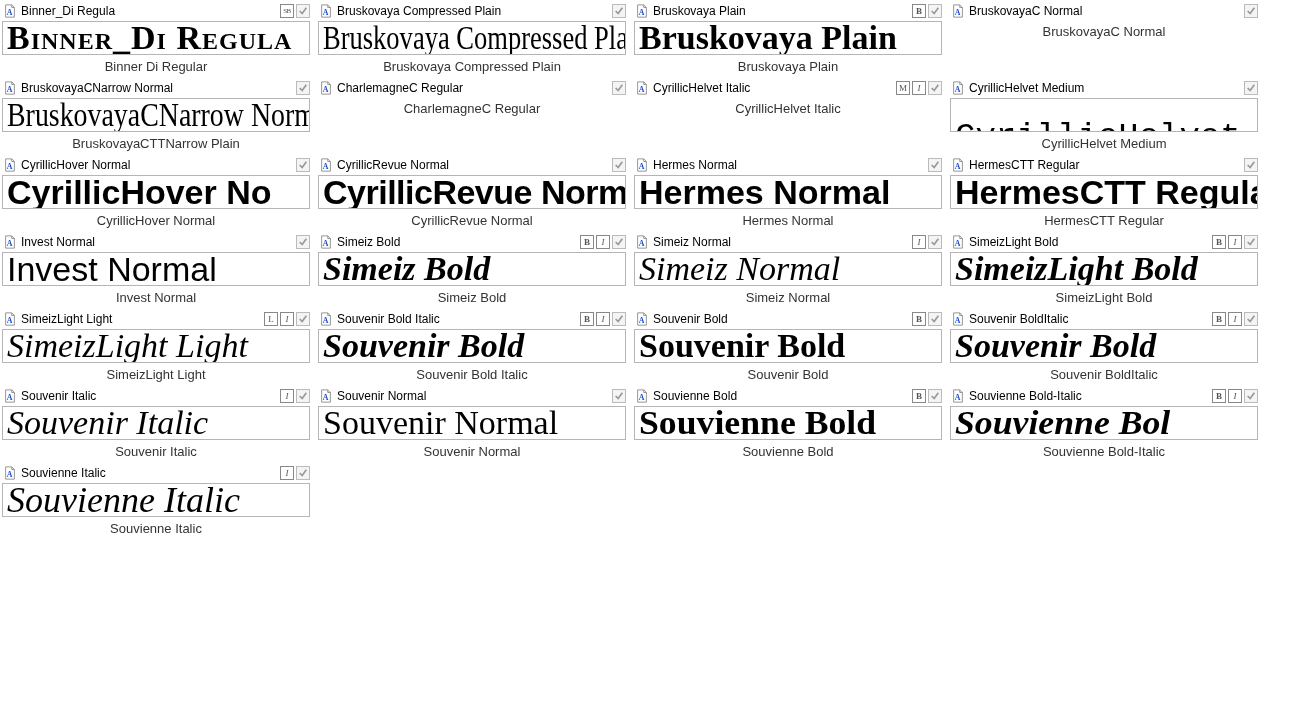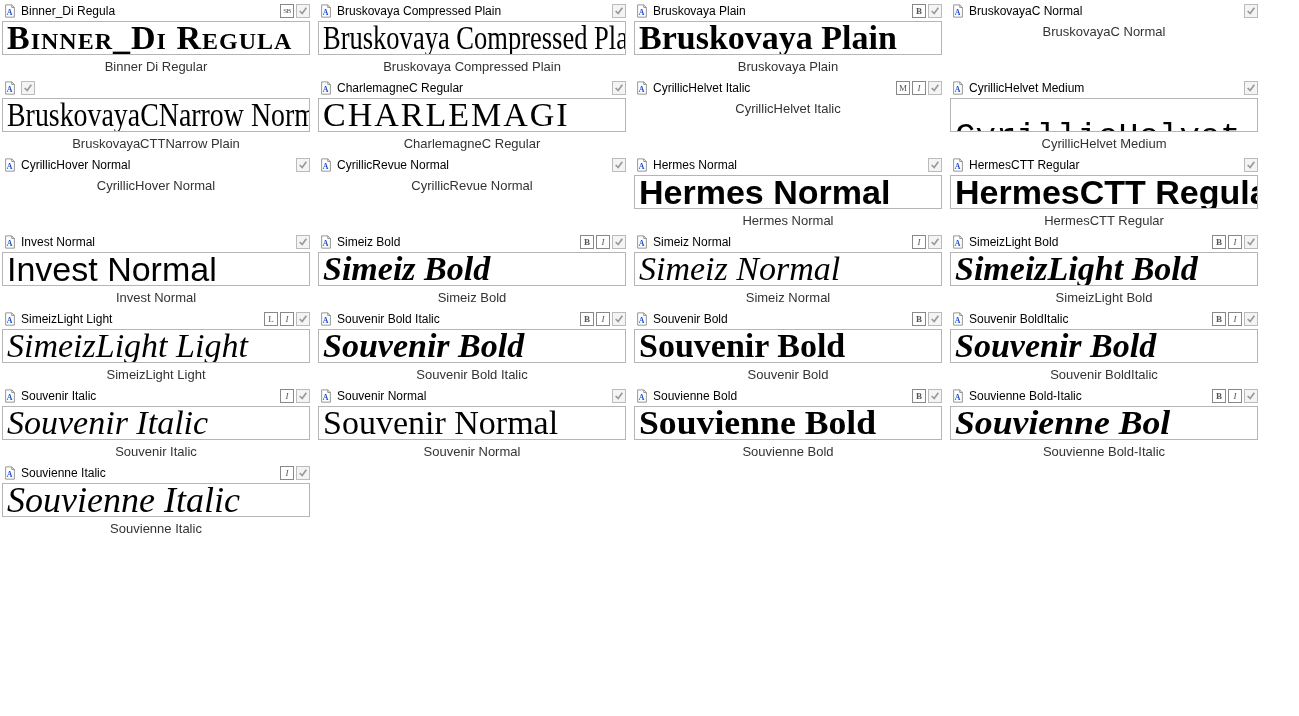--- a/index.html
+++ b/index.html
@@ -210,20 +210,21 @@
     </div>
     <div class="font-card">
       <div class="card-header">
         <span class="file-icon">
           <svg viewBox="0 0 16 16">
             <path fill="#fff" stroke="#888" stroke-width="1" d="M3 1h7l3 3v11H3z"></path>
             <path fill="none" stroke="#888" d="M10 1v3h3"></path>
             <text x="7.5" y="13" text-anchor="middle" font-size="9" font-family="serif" fill="#1a4bd4" font-weight="bold">A</text>
           </svg>
         </span>
+        <span class="font-name-top">BruskovayaCNarrow Normal</span>
         <span class="tags">
           <span class="check">
             <svg viewBox="0 0 12 12">
               <path d="M2 6l3 3 5-7" fill="none" stroke="#999" stroke-width="2"></path>
             </svg>
           </span>
         </span>
       </div>
       <div class="preview-box">
         <span class="preview-text pv-narrow-serif">BruskovayaCNarrow Norma</span>
@@ -241,23 +242,20 @@
         </span>
         <span class="font-name-top">CharlemagneC Regular</span>
         <span class="tags">
           <span class="check">
             <svg viewBox="0 0 12 12">
               <path d="M2 6l3 3 5-7" fill="none" stroke="#999" stroke-width="2"></path>
             </svg>
           </span>
         </span>
       </div>
-      <div class="preview-box">
-        <span class="preview-text pv-wide-serif">CHARLEMAGI</span>
-      </div>
       <div class="caption">CharlemagneC Regular</div>
     </div>
     <div class="font-card">
       <div class="card-header">
         <span class="file-icon">
           <svg viewBox="0 0 16 16">
             <path fill="#fff" stroke="#888" stroke-width="1" d="M3 1h7l3 3v11H3z"></path>
             <path fill="none" stroke="#888" d="M10 1v3h3"></path>
             <text x="7.5" y="13" text-anchor="middle" font-size="9" font-family="serif" fill="#1a4bd4" font-weight="bold">A</text>
           </svg>
@@ -309,39 +307,45 @@
         </span>
         <span class="font-name-top">CyrillicHover Normal</span>
         <span class="tags">
           <span class="check">
             <svg viewBox="0 0 12 12">
               <path d="M2 6l3 3 5-7" fill="none" stroke="#999" stroke-width="2"></path>
             </svg>
           </span>
         </span>
       </div>
+      <div class="preview-box">
+        <span class="preview-text pv-rounded">CyrillicHover No</span>
+      </div>
       <div class="caption">CyrillicHover Normal</div>
     </div>
     <div class="font-card">
       <div class="card-header">
         <span class="file-icon">
           <svg viewBox="0 0 16 16">
             <path fill="#fff" stroke="#888" stroke-width="1" d="M3 1h7l3 3v11H3z"></path>
             <path fill="none" stroke="#888" d="M10 1v3h3"></path>
             <text x="7.5" y="13" text-anchor="middle" font-size="9" font-family="serif" fill="#1a4bd4" font-weight="bold">A</text>
           </svg>
         </span>
         <span class="font-name-top">CyrillicRevue Normal</span>
         <span class="tags">
           <span class="check">
             <svg viewBox="0 0 12 12">
               <path d="M2 6l3 3 5-7" fill="none" stroke="#999" stroke-width="2"></path>
             </svg>
           </span>
         </span>
+      </div>
+      <div class="preview-box">
+        <span class="preview-text pv-revue">CyrillicRevue Norm</span>
       </div>
       <div class="caption">CyrillicRevue Normal</div>
     </div>
     <div class="font-card">
       <div class="card-header">
         <span class="file-icon">
           <svg viewBox="0 0 16 16">
             <path fill="#fff" stroke="#888" stroke-width="1" d="M3 1h7l3 3v11H3z"></path>
             <path fill="none" stroke="#888" d="M10 1v3h3"></path>
             <text x="7.5" y="13" text-anchor="middle" font-size="9" font-family="serif" fill="#1a4bd4" font-weight="bold">A</text>

